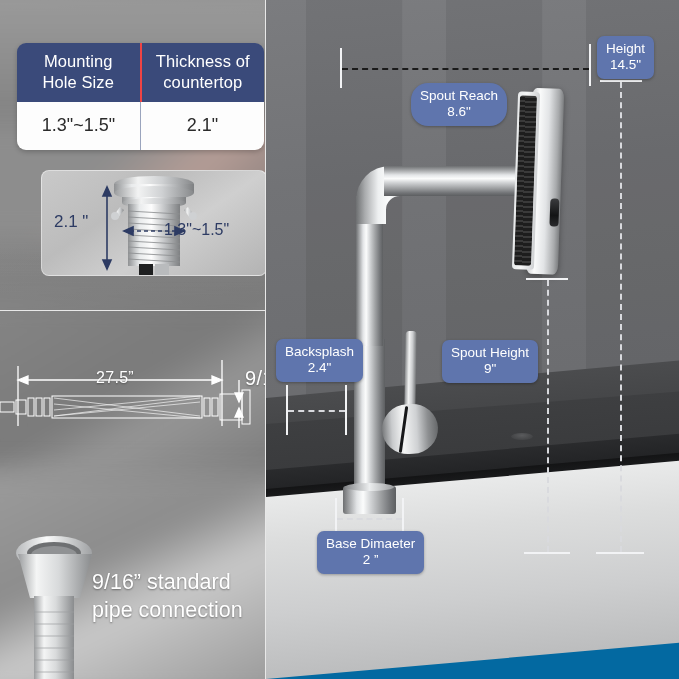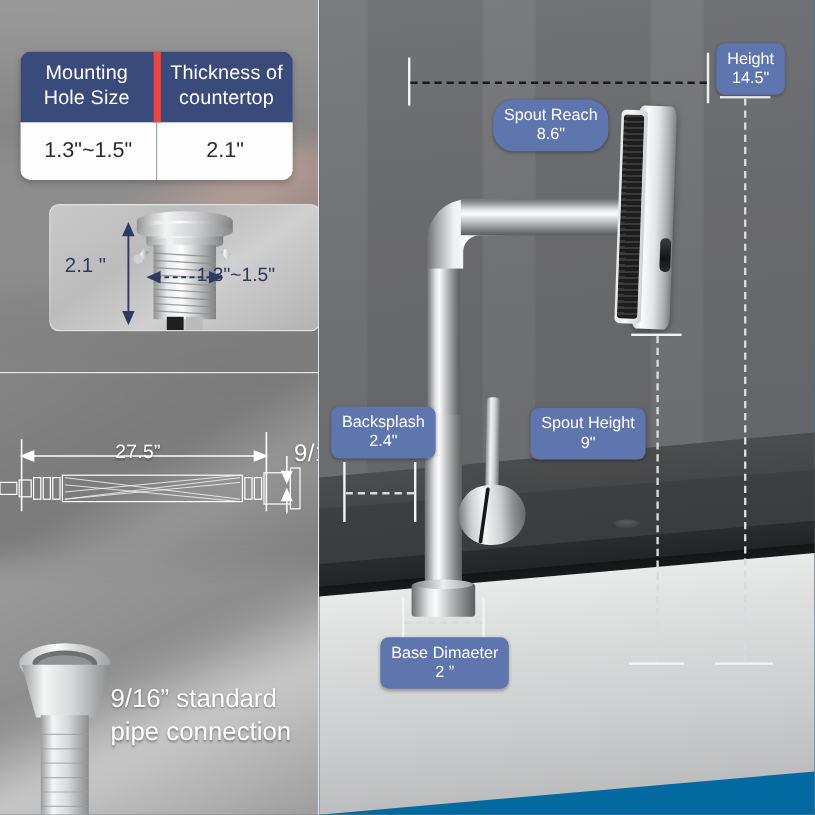--- a/index.html
+++ b/index.html
@@ -26,31 +26,31 @@
   #lp-b3{left:-30px;top:300px;width:340px;height:190px;
     background:linear-gradient(150deg,#868686 0%,#7a7a7a 45%,#969696 60%,#727272 100%);}
   #lp-b4{left:-30px;top:470px;width:340px;height:230px;
     background:linear-gradient(155deg,#9d9d9d 0%,#8c8c8c 38%,#c9c9c9 56%,#b4b4b4 72%,#8f8f8f 100%);}
 
   .divider-h{position:absolute;background:#e8e8e8;height:1px;}
   .divider-v{position:absolute;background:#e8e8e8;width:1px;}
 
   
   #spec-table{
-    position:absolute;left:17px;top:43px;width:227px;
+    position:absolute;left:17px;top:43px;width:247px;
     border-radius:9px;overflow:hidden;
     box-shadow:0 2px 5px rgba(0,0,0,.22);
   }
   #spec-head{display:flex;background:#3a4a7a;}
   .sp-h{
     flex:1;color:#fff;text-align:center;
     font-size:16.5px;line-height:21px;padding:8px 4px 9px;
     letter-spacing:.1px;
   }
-  .sp-h + .sp-h{border-left:6px solid #ef4444;}
+  .sp-h + .sp-h{border-left:2px solid #ef4444;}
   #spec-body{display:flex;background:#fdfdfd;}
   .sp-c{
     flex:1;text-align:center;color:#2b2b2b;
     font-size:18px;line-height:22px;padding:12px 4px 14px;
   }
   .sp-c + .sp-c{border-left:1px solid #9aa4bd;}
 
   
   #mount-card{
     position:absolute;left:41px;top:170px;width:224px;height:104px;

